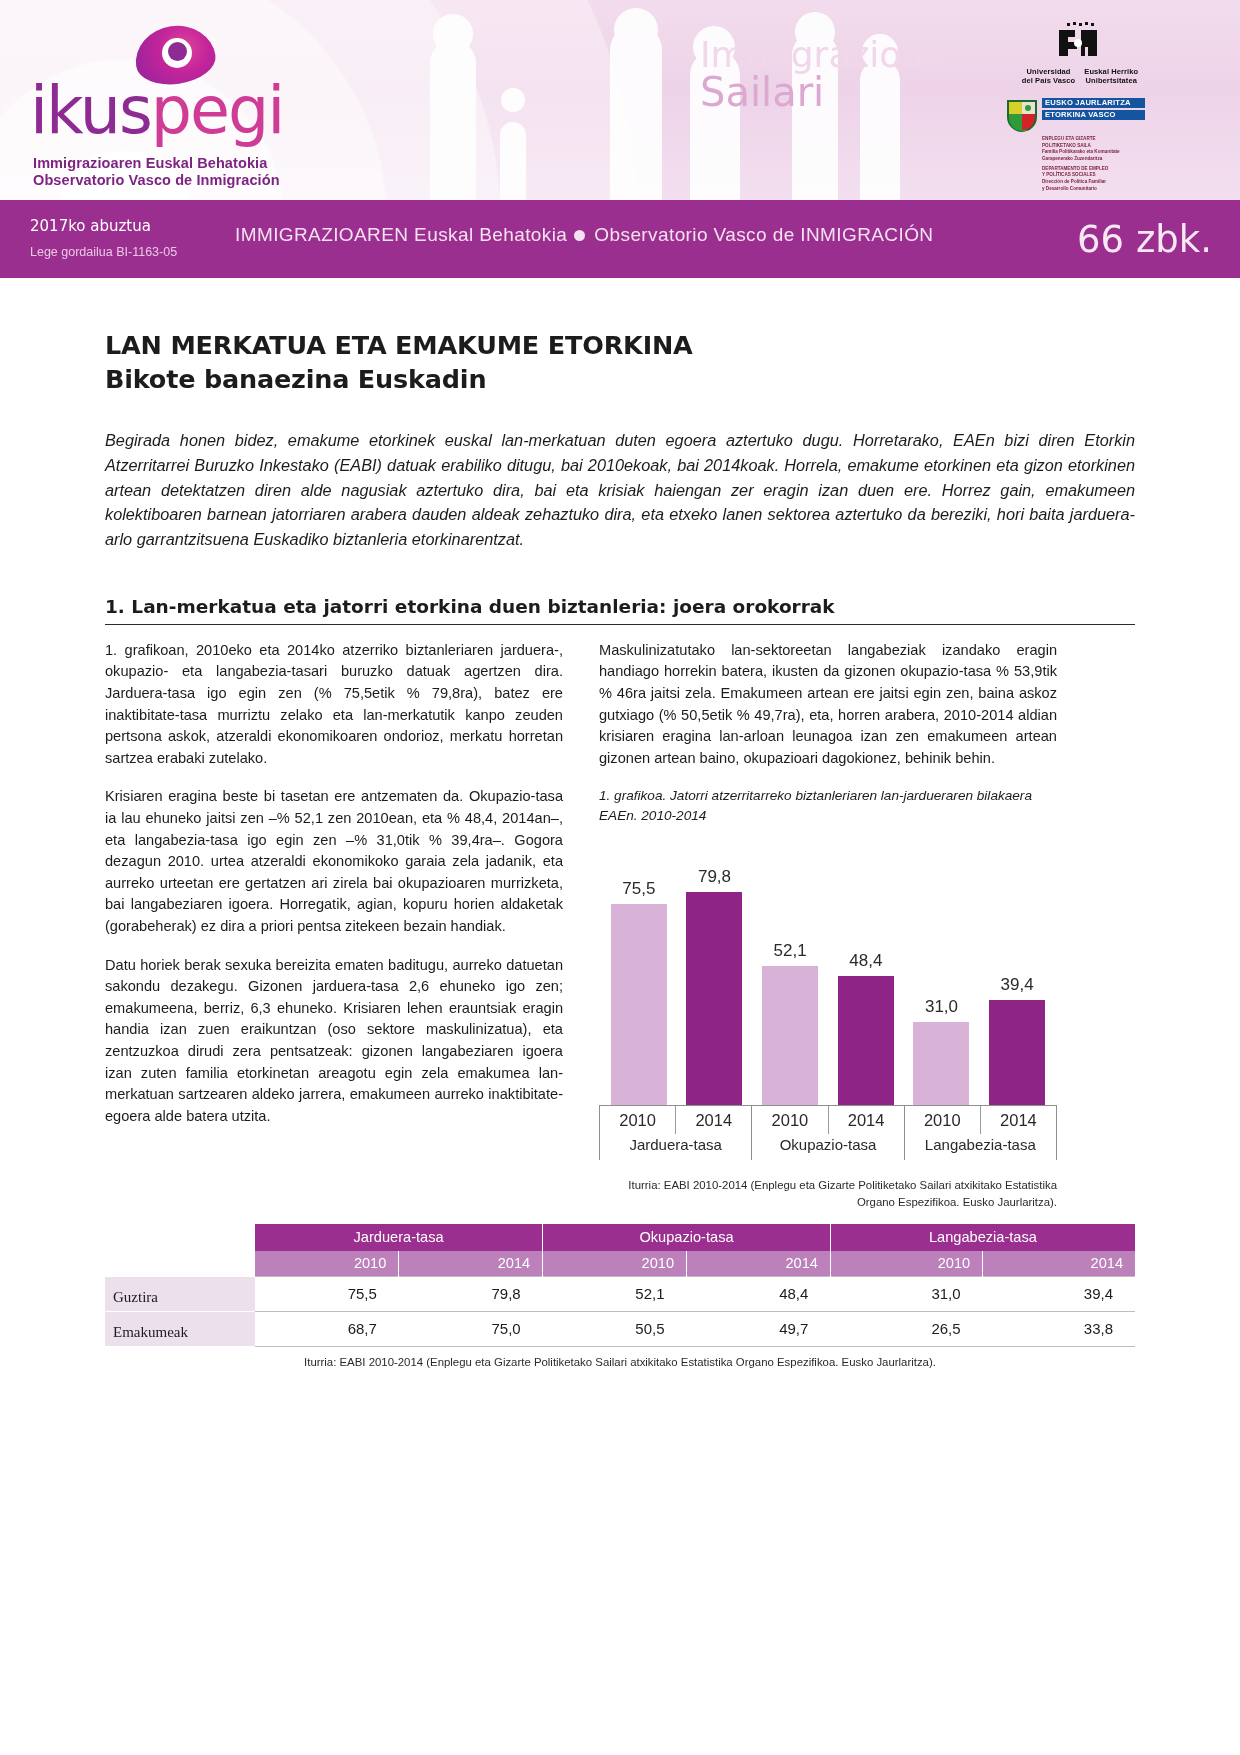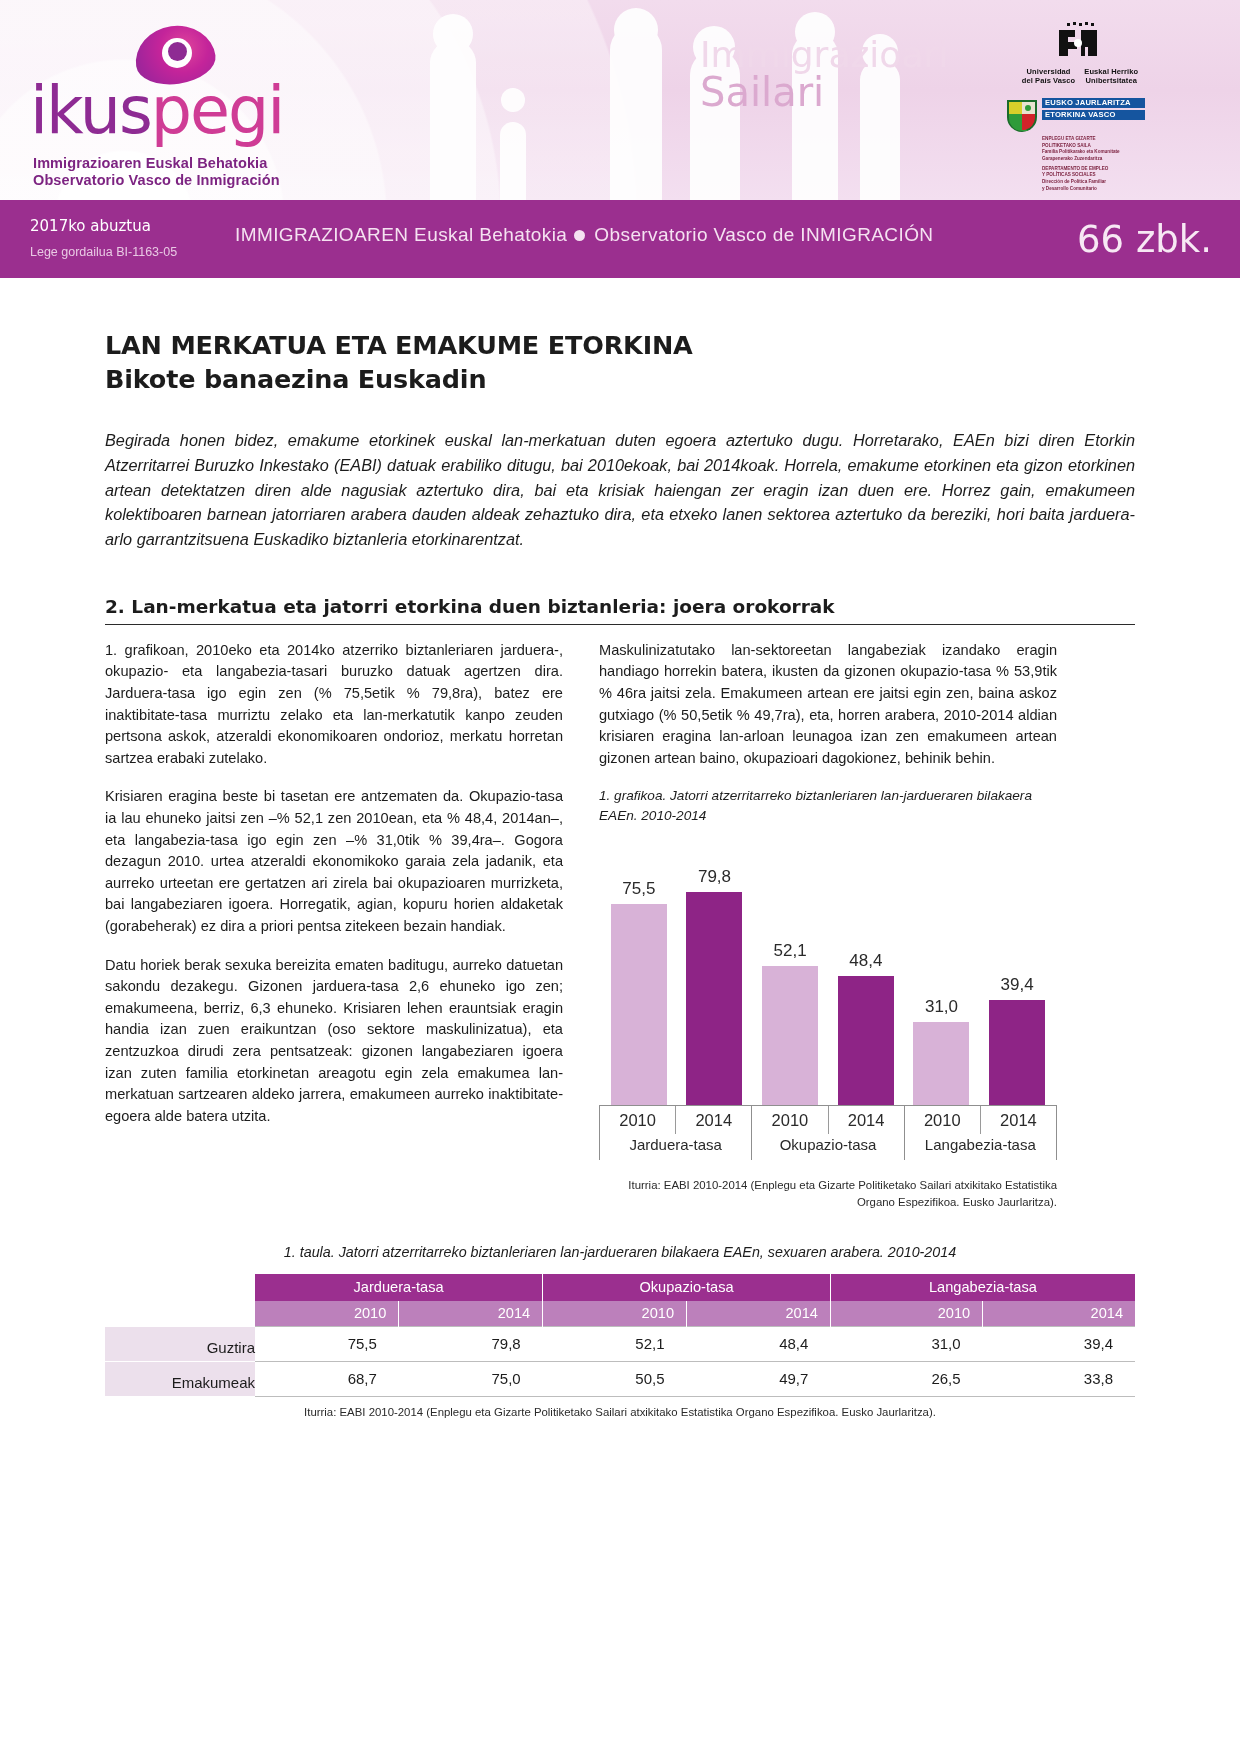--- a/index.html
+++ b/index.html
@@ -213,22 +213,23 @@
     border-right:1.5px solid #ffffff;
   }
   .hdr-yr{
     background:#bc80bb; color:#ffffff; font-weight:400;
     font-size:14.6px; text-align:right; padding:4px 12px 5px 0;
     border-right:1.5px solid #ffffff;
   }
   .corner{ background:#ffffff; border:none; }
   .rowlabel{
     background:#ece0ec; padding:12px 0 5px 8px;
-    font-size:15px; text-align:right;
+    font-size:15px; text-align:left;
     border-bottom:1.2px solid #ffffff;
+    font-family:Liberation Serif, serif;
   }
   .num{
     text-align:right; padding:4px 22px 5px 0;
     border-bottom:1.2px solid #bdbdbd;
   }
   tbody tr:first-child .num{ border-top:1.2px solid #bdbdbd; }
   .tbl-src{
     margin-top:9px;
     font-size:11.4px; text-align:center; color:#2a2a2a;
   }
@@ -323,21 +324,21 @@
   <div class="pb-num">66 zbk.</div>
 </div>
 
 <div class="content">
 
   <div class="title1">LAN MERKATUA ETA EMAKUME ETORKINA</div>
   <div class="title2">Bikote banaezina Euskadin</div>
 
   <div class="intro">Begirada honen bidez, emakume etorkinek euskal lan-merkatuan duten egoera aztertuko dugu. Horretarako, EAEn bizi diren Etorkin Atzerritarrei Buruzko Inkestako (EABI) datuak erabiliko ditugu, bai 2010ekoak, bai 2014koak. Horrela, emakume etorkinen eta gizon etorkinen artean detektatzen diren alde nagusiak aztertuko dira, bai eta krisiak haiengan zer eragin izan duen ere. Horrez gain, emakumeen kolektiboaren barnean jatorriaren arabera dauden aldeak zehaztuko dira, eta etxeko lanen sektorea aztertuko da bereziki, hori baita jarduera-arlo garrantzitsuena Euskadiko biztanleria etorkinarentzat.</div>
 
-  <div class="sec-head">2. Lan-merkatua eta jatorri etorkina duen biztanleria: joera orokorrak</div>
+  <div class="sec-head">1. Lan-merkatua eta jatorri etorkina duen biztanleria: joera orokorrak</div>
 
   <div class="cols">
 
     <div class="col">
       <p>1. grafikoan, 2010eko eta 2014ko atzerriko biztanleriaren jarduera-, okupazio- eta langabezia-tasari buruzko datuak agertzen dira. Jarduera-tasa igo egin zen (% 75,5etik % 79,8ra), batez ere inaktibitate-tasa murriztu zelako eta lan-merkatutik kanpo zeuden pertsona askok, atzeraldi ekonomikoaren ondorioz, merkatu horretan sartzea erabaki zutelako.</p>
       <p>Krisiaren eragina beste bi tasetan ere antzematen da. Okupazio-tasa ia lau ehuneko jaitsi zen –% 52,1 zen 2010ean, eta % 48,4, 2014an–, eta langabezia-tasa igo egin zen –% 31,0tik % 39,4ra–. Gogora dezagun 2010. urtea atzeraldi ekonomikoko garaia zela jadanik, eta aurreko urteetan ere gertatzen ari zirela bai okupazioaren murrizketa, bai langabeziaren igoera. Horregatik, agian, kopuru horien aldaketak (gorabeherak) ez dira a priori pentsa zitekeen bezain handiak.</p>
       <p>Datu horiek berak sexuka bereizita ematen baditugu, aurreko datuetan sakondu dezakegu. Gizonen jarduera-tasa 2,6 ehuneko igo zen; emakumeena, berriz, 6,3 ehuneko. Krisiaren lehen erauntsiak eragin handia izan zuen eraikuntzan (oso sektore maskulinizatua), eta zentzuzkoa dirudi zera pentsatzeak: gizonen langabeziaren igoera izan zuten familia etorkinetan areagotu egin zela emakumea lan-merkatuan sartzearen aldeko jarrera, emakumeen aurreko inaktibitate-egoera alde batera utzita.</p>
     </div>
 
     <div class="col">
@@ -401,21 +402,20 @@
             </div>
             <div class="axisname">Langabezia-tasa</div>
           </div>
         </div>
       </div>
 
       <div class="src">Iturria: EABI 2010-2014 (Enplegu eta Gizarte Politiketako Sailari atxikitako Estatistika Organo Espezifikoa. Eusko Jaurlaritza).</div>
     </div>
   </div>
 
-  <div class="tbl-cap">1. taula. Jatorri atzerritarreko biztanleriaren lan-jardueraren bilakaera EAEn, sexuaren arabera. 2010-2014</div>
 
   <table>
     <thead>
       <tr>
         <th class="corner" style="width:150px"></th>
         <th class="hdr-grp" colspan="2">Jarduera-tasa</th>
         <th class="hdr-grp" colspan="2">Okupazio-tasa</th>
         <th class="hdr-grp" colspan="2" style="border-right:none">Langabezia-tasa</th>
       </tr>
       <tr>

